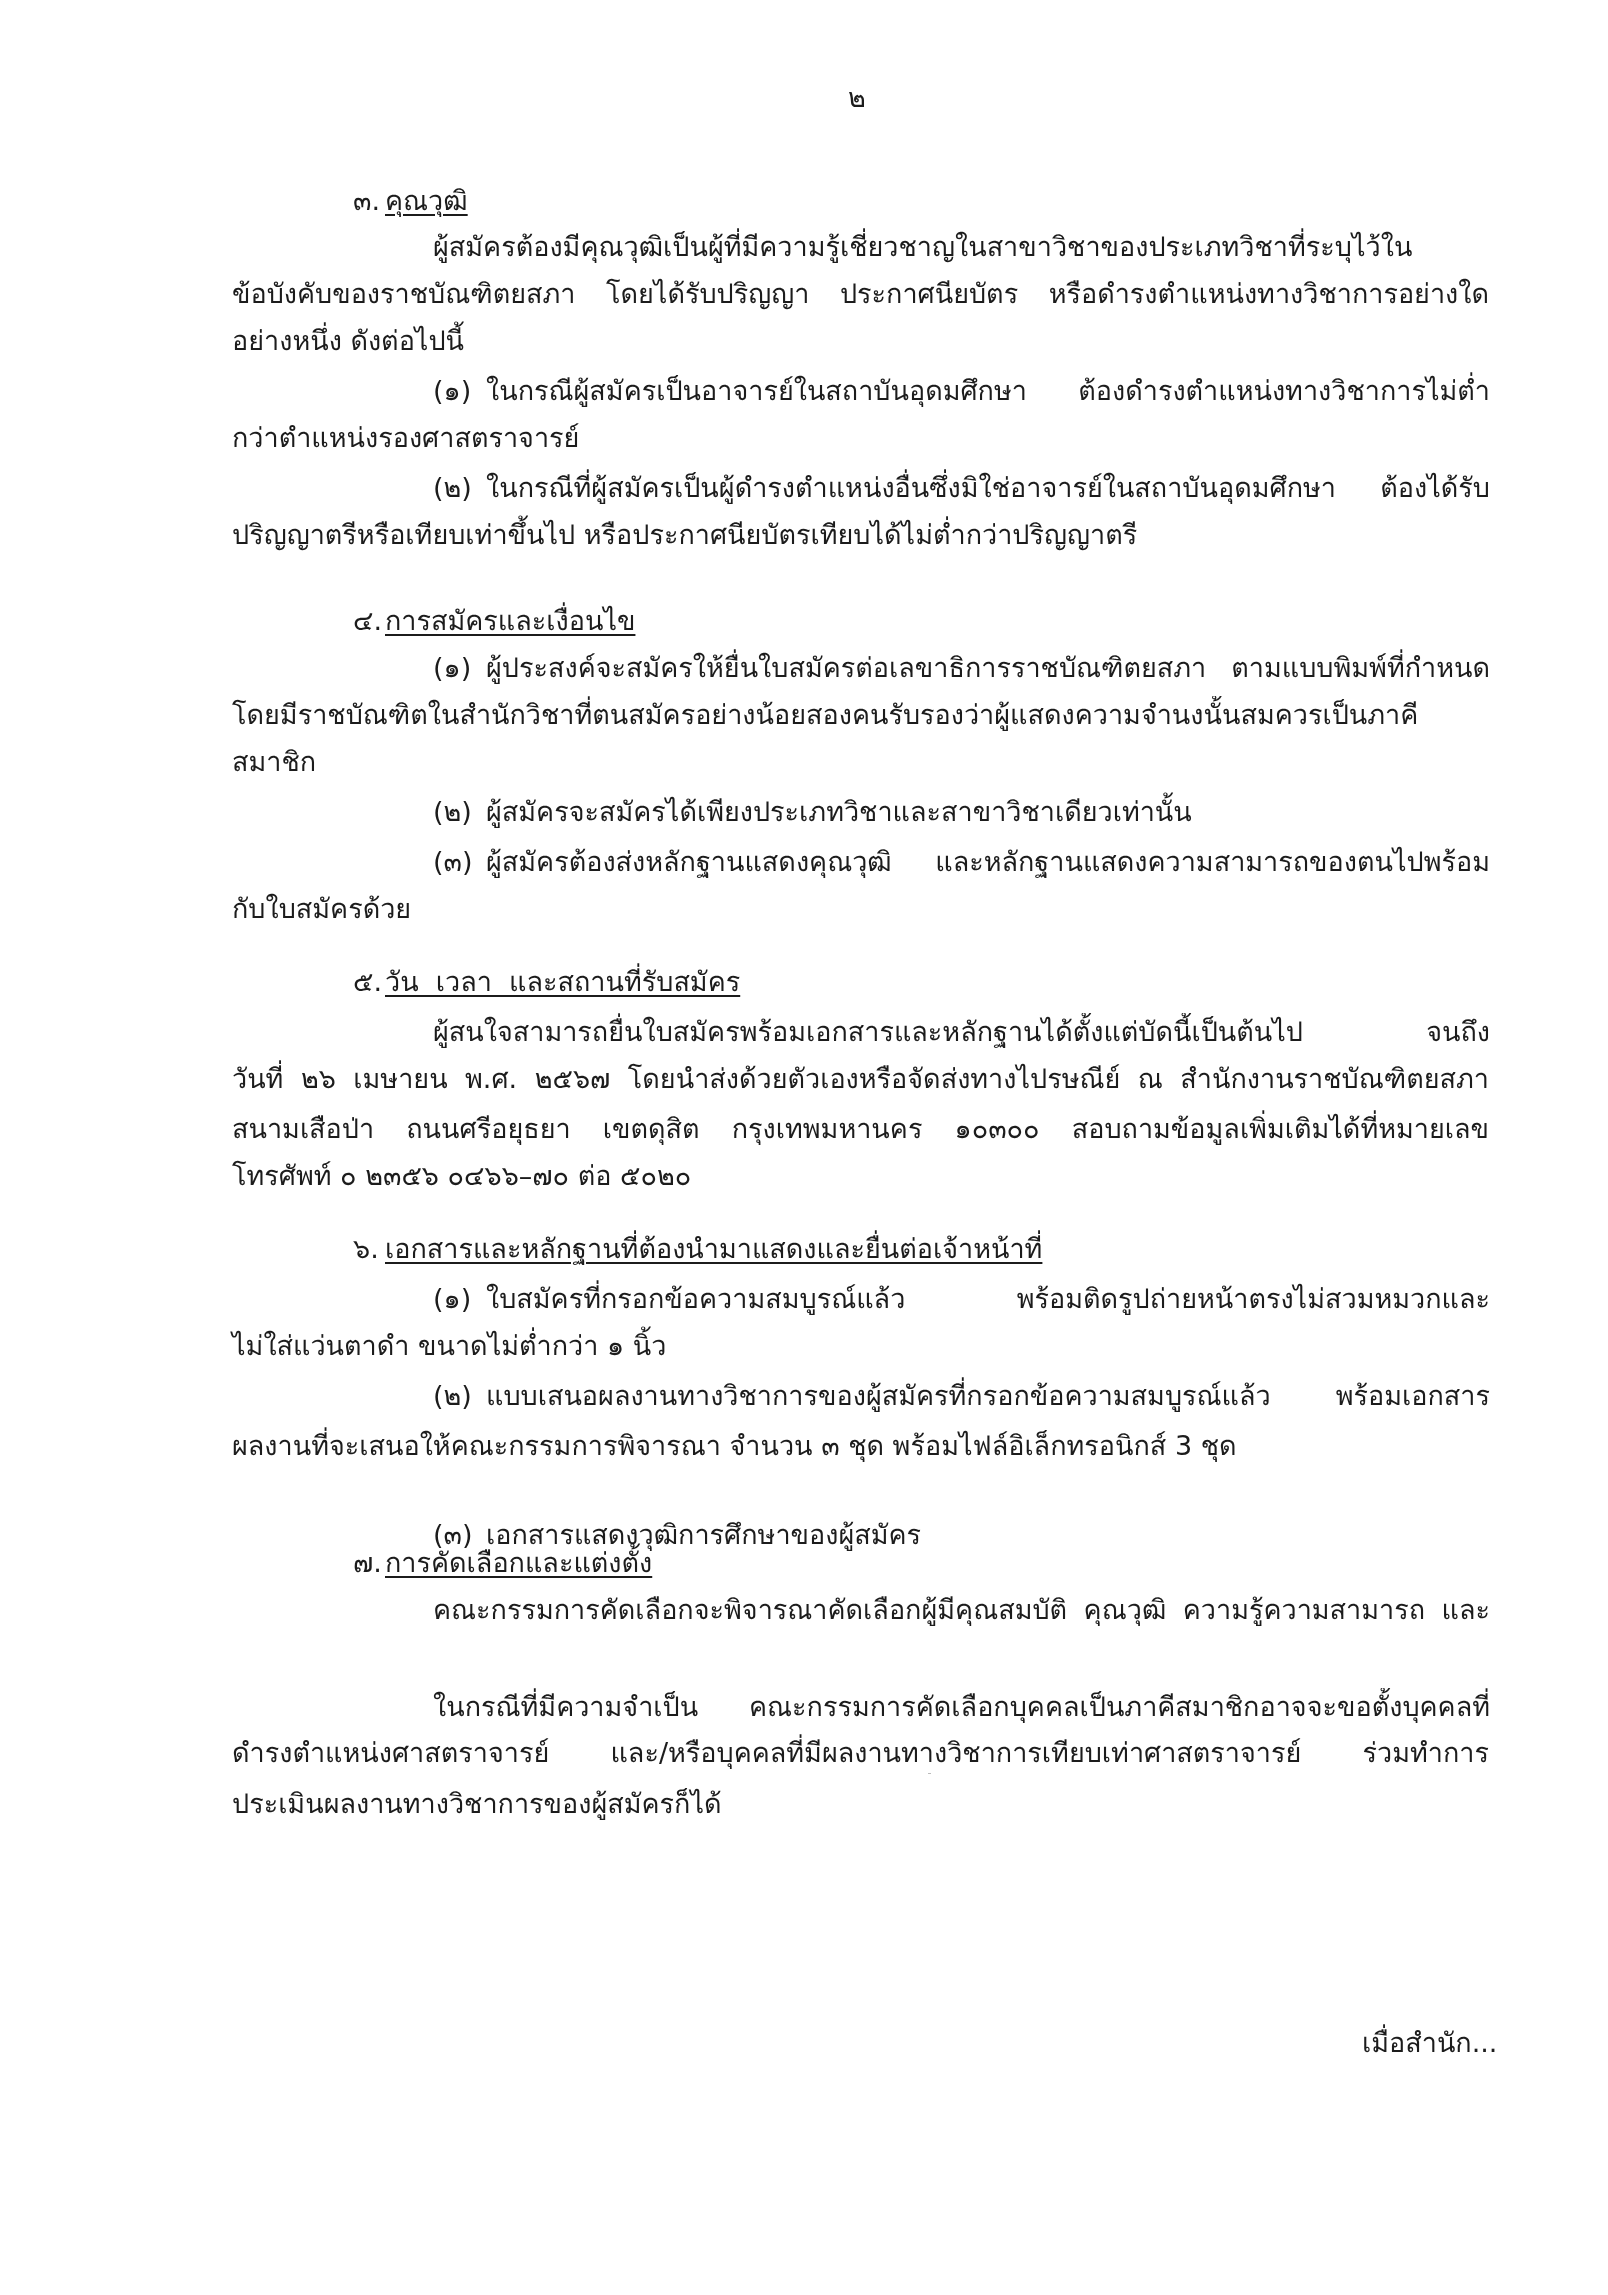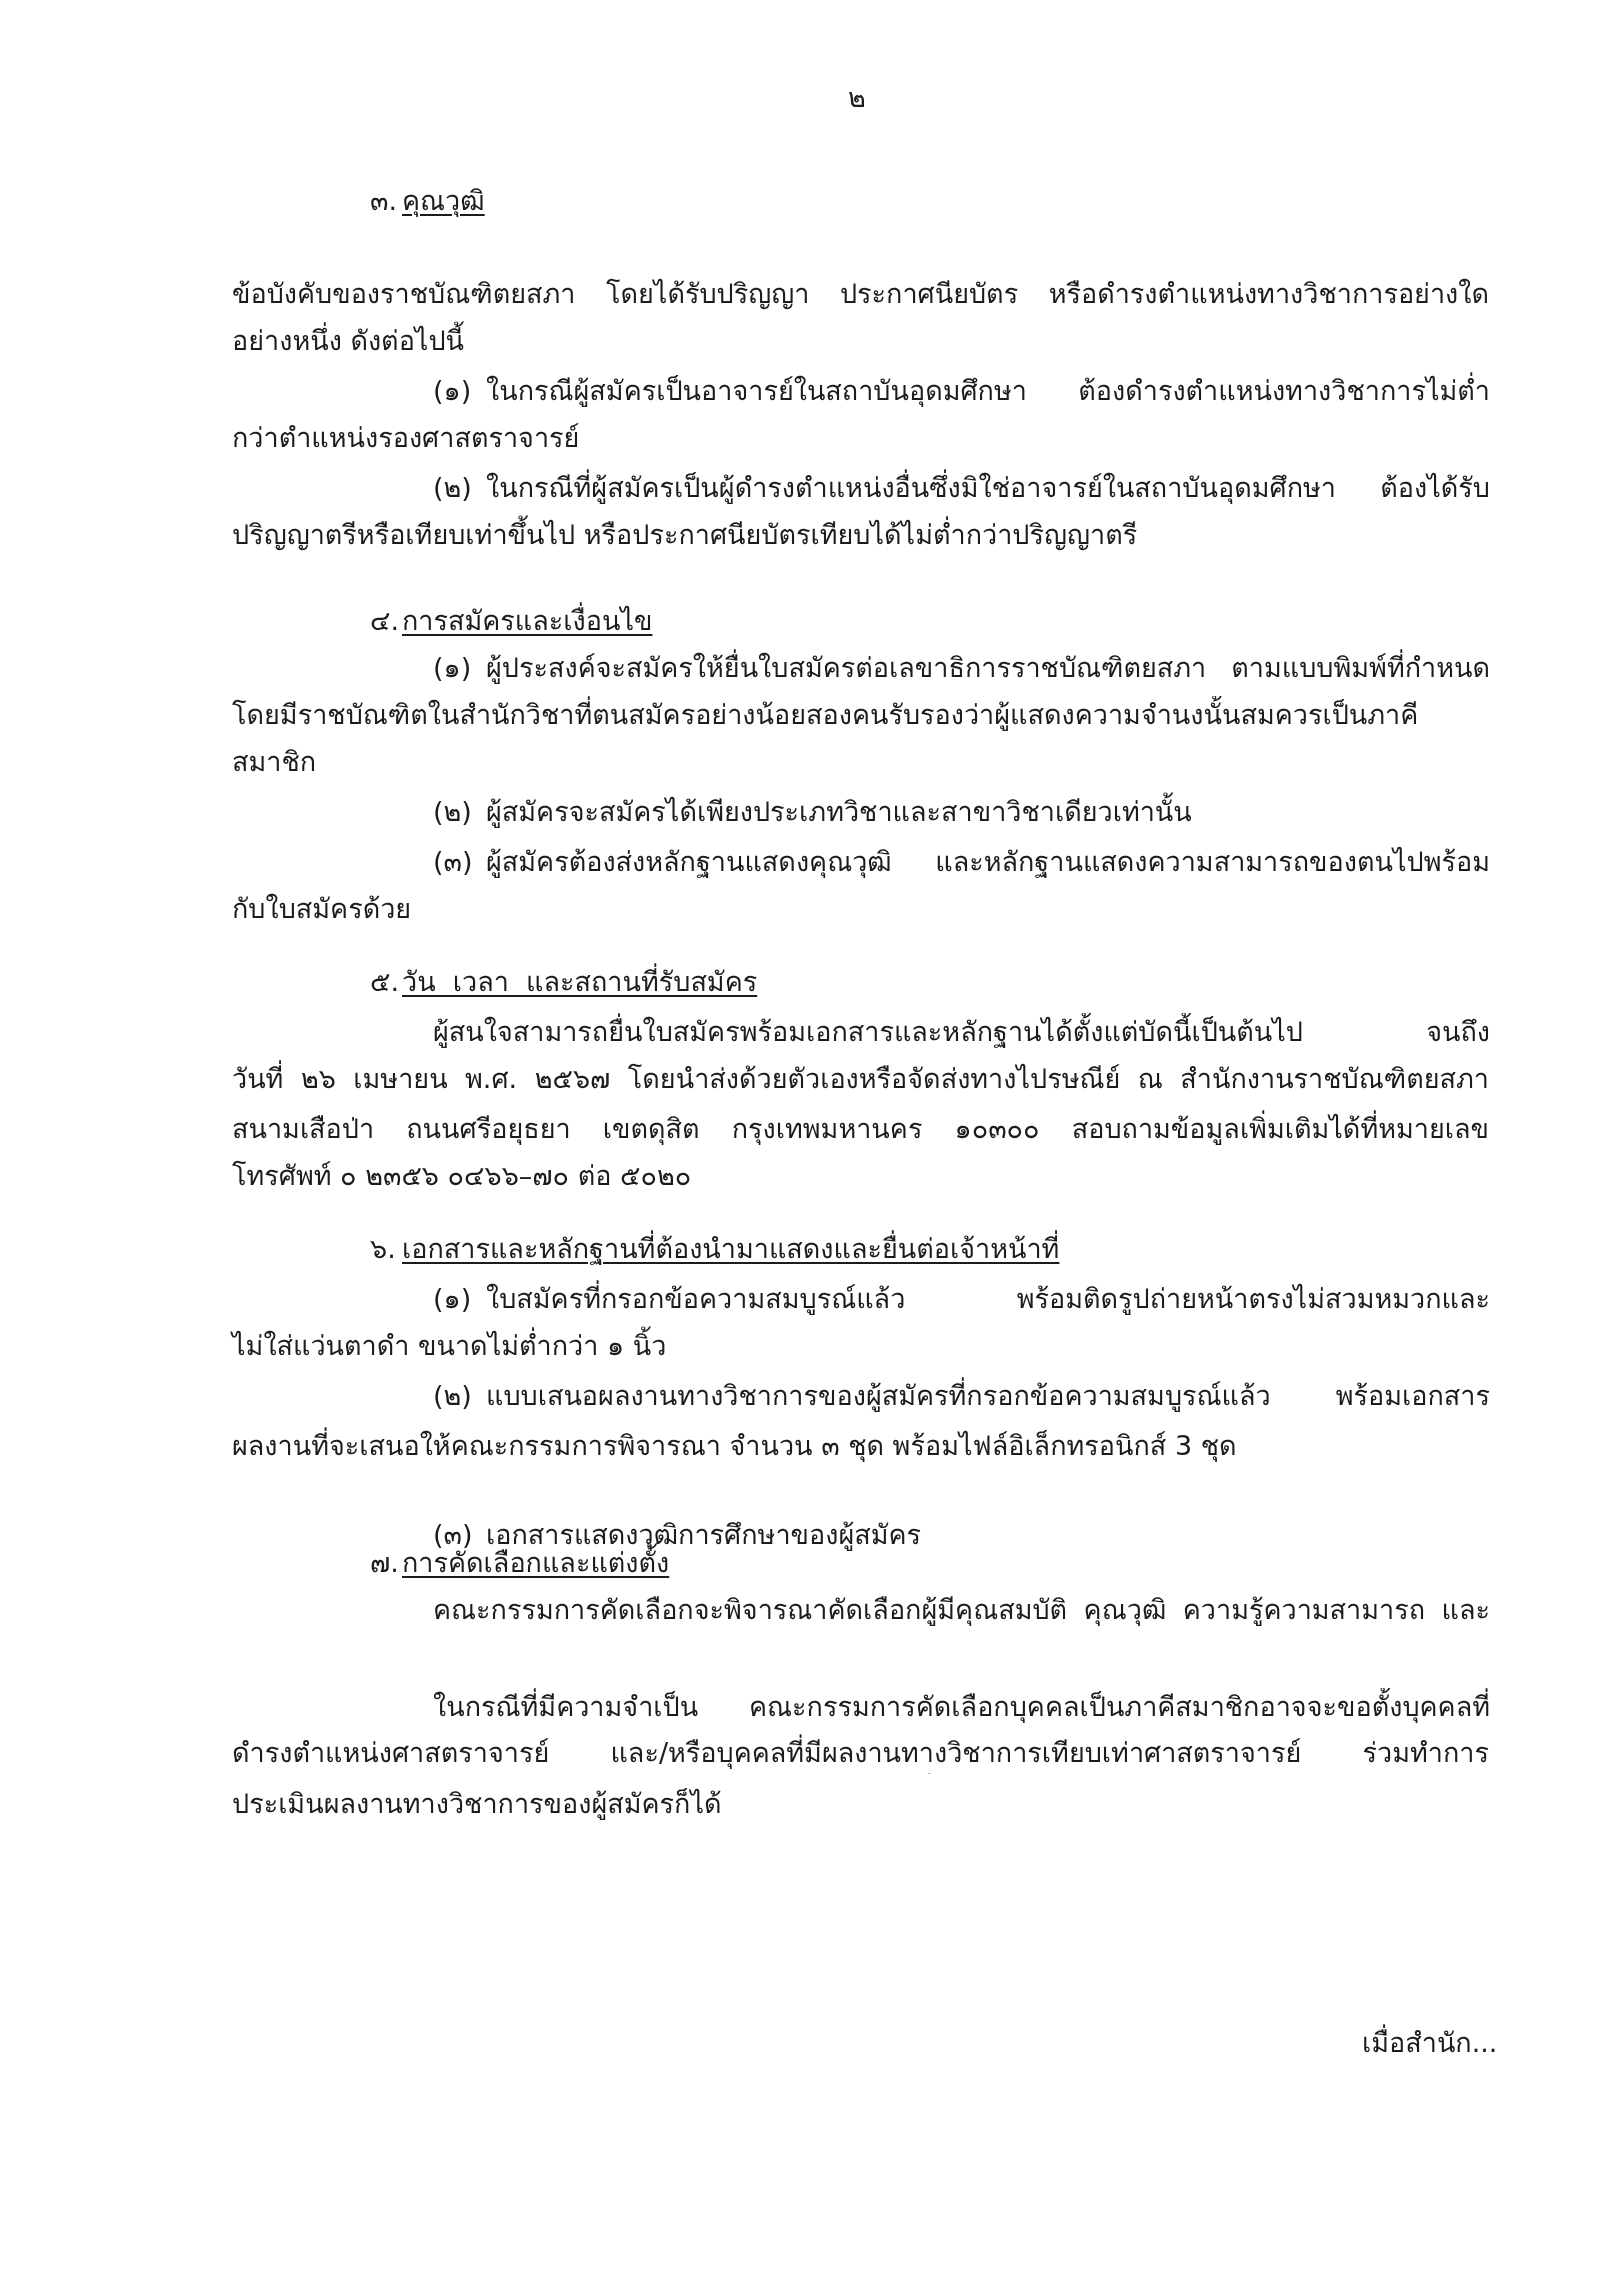--- a/index.html
+++ b/index.html
@@ -4,38 +4,39 @@
 <style>
   html, body { margin:0; padding:0; background:#ffffff; }
   body { width:1609px; height:2295px; position:relative; overflow:hidden;
          font-family:"DejaVu Sans","Liberation Sans",sans-serif; color:#1c1c1c; }
   .page { position:absolute; left:0; top:0; width:1609px; height:2295px; background:#fff; }
   .ln { position:absolute; font-size:27px; line-height:37px; white-space:nowrap; }
   .full { left:232px; width:1257px; text-align:justify; text-align-last:justify; white-space:normal; height:37px; overflow:hidden; }
   .last { left:232px;text-align:right; }
   .ind { left:433px; }
   .indfull { left:433px; width:1057px; text-align:justify; text-align-last:justify; white-space:normal; height:37px; overflow:hidden; }
-  .head { left:370px; }
+  .head { left:353px; }
   .head .num { display:inline-block; width:32px; }
   .head .title { text-decoration:underline; text-underline-offset:4px; text-decoration-thickness:2px; }
   .sub .no { display:inline-block; width:53px; }
   .pagenum { position:absolute; left:848px; top:79px; font-size:27px; line-height:37px; }
   .footer { position:absolute; left:1362px; top:2024px; font-size:27px; line-height:37px; }
   .speck { position:absolute; left:928px; top:1773px; width:2.7px; height:1.3px; background:#bbb; }
 </style>
 </head>
 <body>
 
 <div class="page">
 
   <div class="pagenum">๒</div>
 
   <div class="ln head" style="top:182px">
     <span class="num">๓.</span><span class="title">คุณวุฒิ</span>
   </div>
+  <div class="ln indfull" style="top:228px">ผู้สมัครต้องมีคุณวุฒิเป็นผู้ที่มีความรู้เชี่ยวชาญในสาขาวิชาของประเภทวิชาที่ระบุไว้ใน</div>
   <div class="ln full" style="top:275px">ข้อบังคับของราชบัณฑิตยสภา โดยได้รับปริญญา ประกาศนียบัตร หรือดำรงตำแหน่งทางวิชาการอย่างใด</div>
   <div class="ln last" style="top:322px">อย่างหนึ่ง  ดังต่อไปนี้</div>
 
   <div class="ln indfull sub" style="top:372px"><span class="no">(๑)</span><span>ในกรณีผู้สมัครเป็นอาจารย์ในสถาบันอุดมศึกษา ต้องดำรงตำแหน่งทางวิชาการไม่ต่ำ</span></div>
   <div class="ln last" style="top:419px">กว่าตำแหน่งรองศาสตราจารย์</div>
 
   <div class="ln indfull sub" style="top:469px"><span class="no">(๒)</span><span>ในกรณีที่ผู้สมัครเป็นผู้ดำรงตำแหน่งอื่นซึ่งมิใช่อาจารย์ในสถาบันอุดมศึกษา ต้องได้รับ</span></div>
   <div class="ln last" style="top:516px">ปริญญาตรีหรือเทียบเท่าขึ้นไป หรือประกาศนียบัตรเทียบได้ไม่ต่ำกว่าปริญญาตรี</div>
 
   <div class="ln head" style="top:602px">

